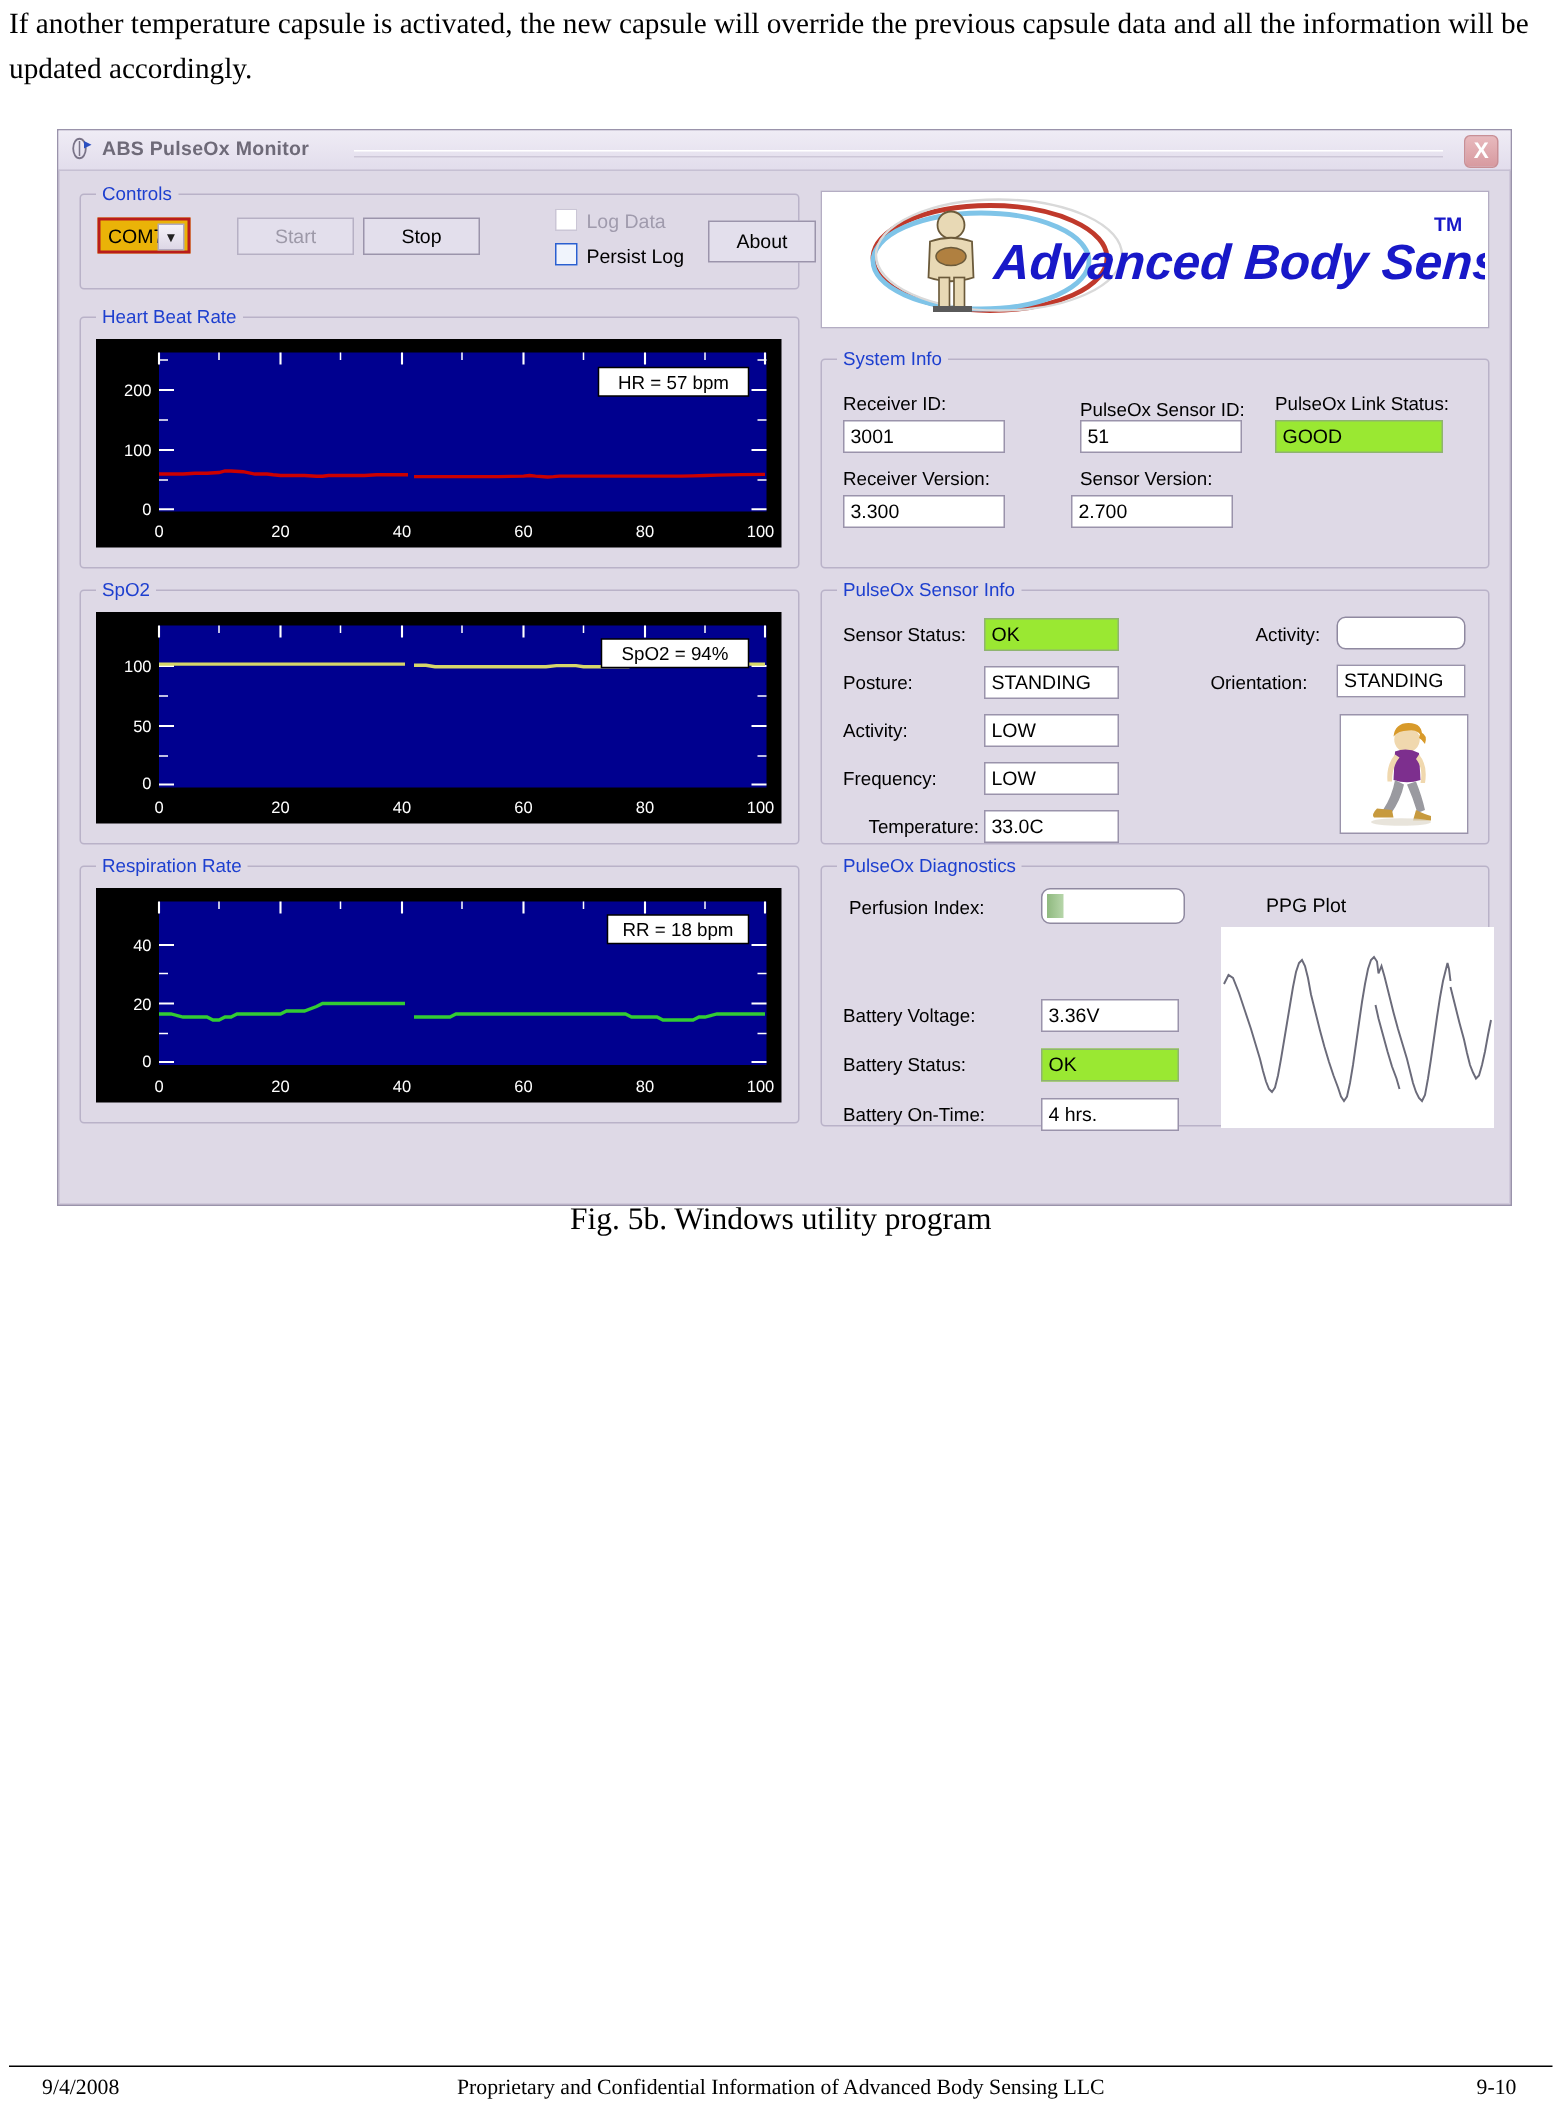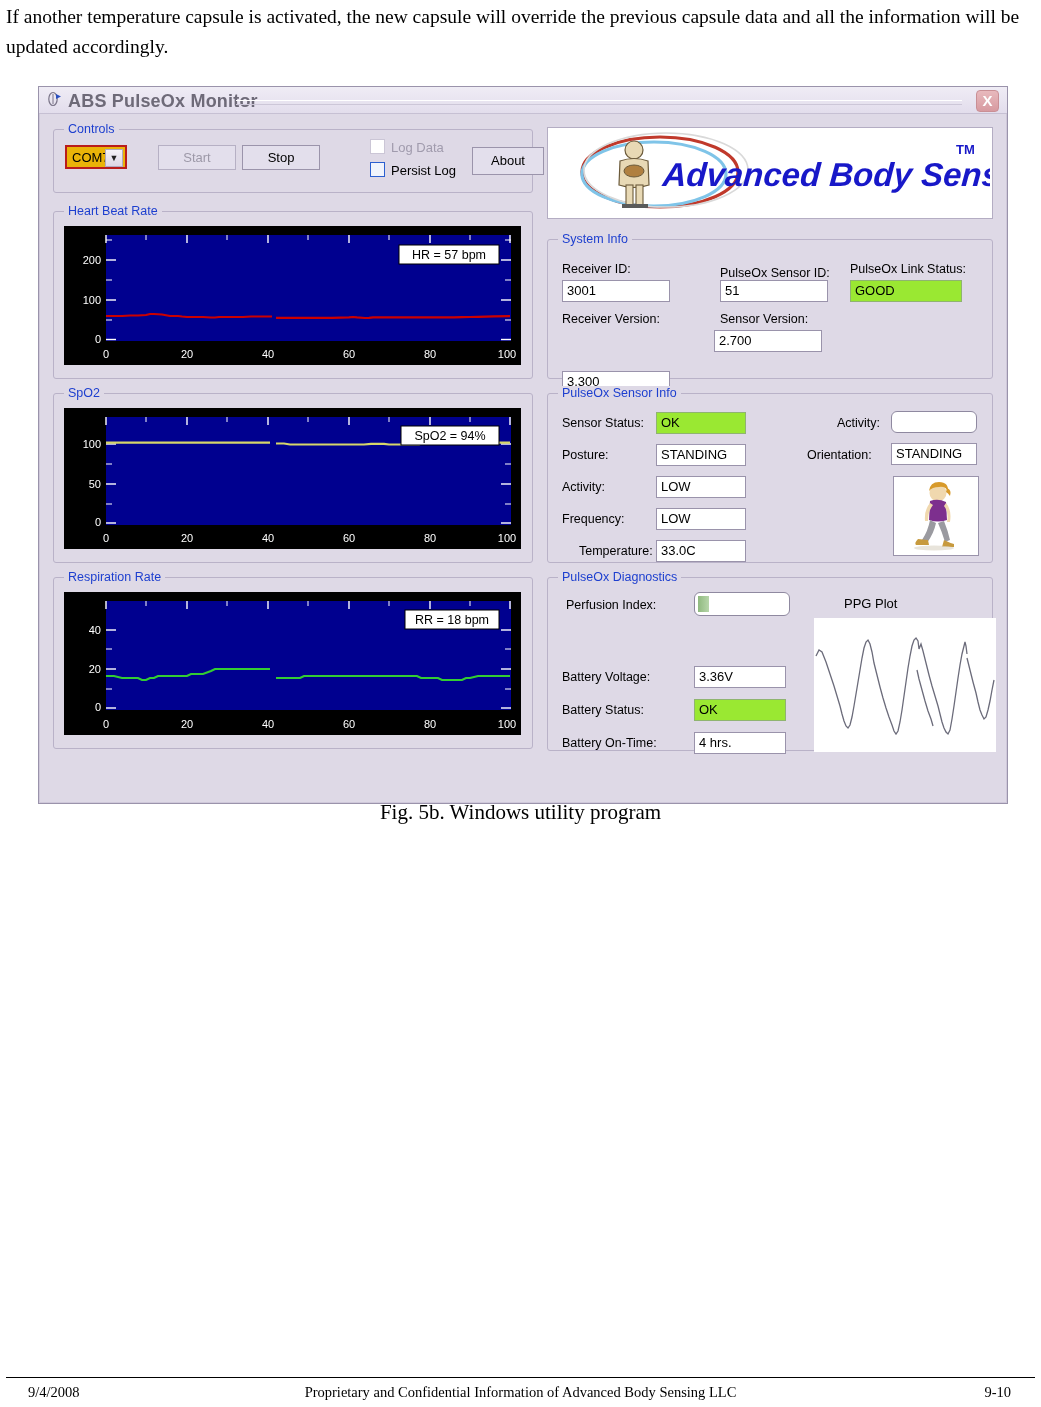--- a/index.html
+++ b/index.html
@@ -39,21 +39,21 @@
   .titlebar{
     position:absolute;left:0;top:0;width:100%;height:26px;
     background:linear-gradient(#efecf5,#e2ddec);
     border-bottom:1px solid #c6c0d3;
   }
   .titlebar .tb-icon{
     position:absolute;left:9px;top:4px;width:15px;height:16px;
   }
   .titlebar .tb-text{
     position:absolute;left:29px;top:4px;
-    font-size:18px;font-weight:bold;color:#6e6a78;letter-spacing:.2px;
+    font-size:13px;font-weight:bold;color:#6e6a78;letter-spacing:.2px;
   }
   .titlebar .tb-line{
     position:absolute;left:197px;right:45px;top:13px;height:3px;
     border-top:1px solid #ffffff;border-bottom:1px solid #cdc7d8;
   }
   .close-btn{
     position:absolute;right:8px;top:3px;width:21px;height:20px;border-radius:4px;
     background:linear-gradient(#e8b9bd,#d79aa0);border:1px solid #c98f95;
     color:#fff;font-size:15px;font-weight:bold;line-height:19px;text-align:center;
     font-family:"Liberation Sans", sans-serif;
@@ -367,21 +367,21 @@
       <span class="fld-lbl" style="left:14px;top:22px;">Receiver ID:</span>
       <div class="fld" style="left:14px;top:40px;width:108px;">3001</div>
 
       <span class="fld-lbl" style="left:172px;top:26px;">PulseOx Sensor ID:</span>
       <div class="fld" style="left:172px;top:40px;width:108px;">51</div>
 
       <span class="fld-lbl" style="left:302px;top:22px;">PulseOx Link Status:</span>
       <div class="fld green" style="left:302px;top:40px;width:112px;">GOOD</div>
 
       <span class="fld-lbl" style="left:14px;top:72px;">Receiver Version:</span>
-      <div class="fld" style="left:14px;top:90px;width:108px;margin-top:41px;">3.300</div>
+      <div class="fld" style="left:14px;top:90px;width:108px;">3.300</div>
 
       <span class="fld-lbl" style="left:172px;top:72px;">Sensor Version:</span>
       <div class="fld" style="left:166px;top:90px;width:108px;">2.700</div>
     </div>
 
     <div class="grp" style="left:508px;top:306px;width:444px;height:168px;">
       <span class="grp-title">PulseOx Sensor Info</span>
 
       <span class="fld-lbl" style="left:14px;top:22px;">Sensor Status:</span>
       <div class="fld green" style="left:108px;top:18px;width:90px;">OK</div>

